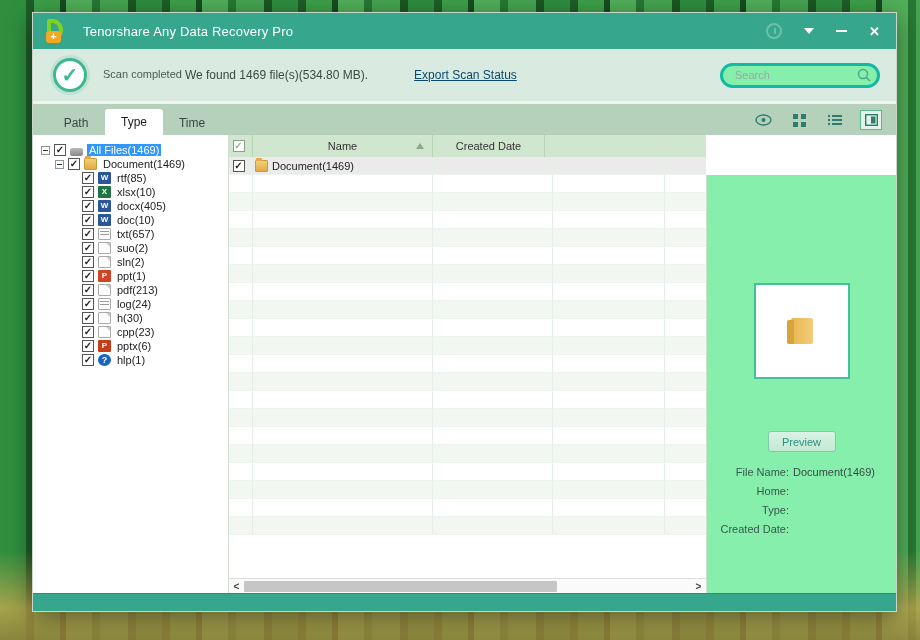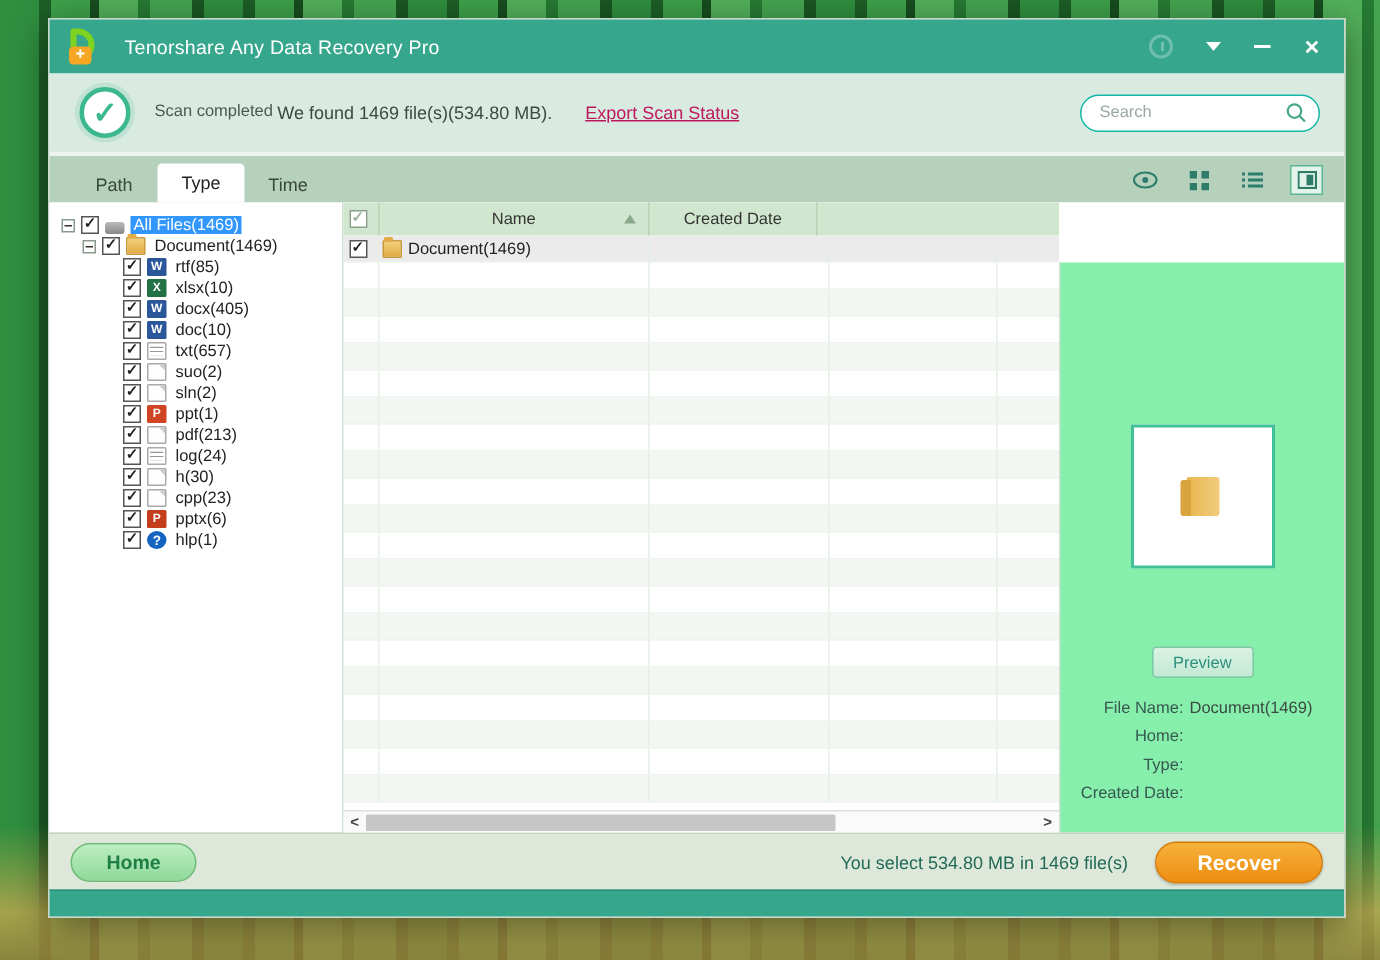--- a/index.html
+++ b/index.html
@@ -40,23 +40,23 @@
   .win-controls>* { cursor:pointer; }
 
   
   .statusbar { height:52px; background:#d9eae1; display:flex; align-items:center; padding:0 16px; flex:0 0 auto; }
   .check-circle { width:34px; height:34px; border-radius:50%; background:#fff; border:3px solid #3cb88e;
     box-shadow:0 0 0 3px #bfe2d4; display:flex; align-items:center; justify-content:center;
     color:#3cb88e; font-size:20px; font-weight:bold; margin:0 16px 0 4px; }
   .status-lines { display:flex; gap:3px; }
   .status-title { font-size:11px; color:#4a5a52; }
   .status-sub { font-size:12px; color:#3c4a44; display:flex; align-items:flex-end; }
-  .status-sub a { color:#be185d; text-decoration:underline; margin-left:22px; cursor:pointer; }
+  .status-sub a { color:#0c4a6e; text-decoration:underline; margin-left:46px; cursor:pointer; }
   .searchwrap { margin-left:auto; position:relative; width:160px; height:25px; }
-  .searchwrap input { width:100%; height:100%; border:1px solid #14b8a6; border-radius:13px; background:#ffffff;
+  .searchwrap input { width:100%; height:100%; border:3px solid #14b8a6; border-radius:13px; background:#86efac;
     padding:0 30px 0 12px; font-size:11px; color:#555; outline:none; font-family:inherit; }
   .searchwrap input::placeholder { color:#9aa8a0; }
   .searchwrap svg { position:absolute; right:9px; top:5px; }
 
   
   .tabstrip { height:34px; background:#b5d1bc; border-top:3px solid #eef5ef; display:flex; align-items:flex-end; padding:0 14px; flex:0 0 auto; }
   .tabs { display:flex; height:26px; align-items:flex-end;justify-content:center; }
   .tab { width:58px; height:24px; display:flex; align-items:center; justify-content:center;
     font-size:12px; color:#37473c; cursor:pointer; }
   .tab.active { background:#fff; height:26px; border-radius:3px 3px 0 0; color:#222; }
@@ -511,21 +511,16 @@
               <span class="dvalue"></span>
             </div>
             <div class="detailrow">
               <span class="dlabel">Created Date:</span>
               <span class="dvalue"></span>
             </div>
           </div>
       </div>
     </div>
 
-    <div class="bottombar">
-      <button class="homebtn">Home</button>
-      <span class="seltext">You select 534.80 MB in 1469 file(s)</span>
-      <button class="recoverbtn">Recover</button>
-    </div>
 
     <div class="footerstrip"></div>
   </div>
 </div>
 
 </body></html>

